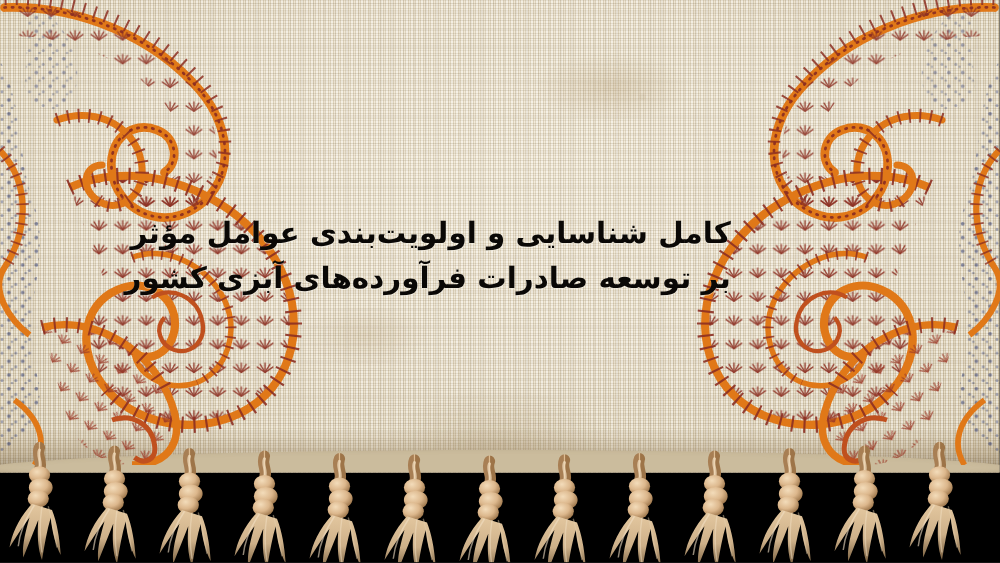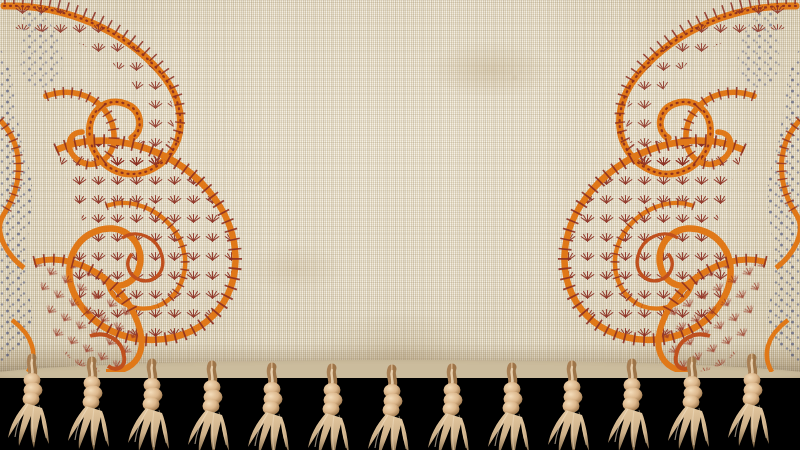--- a/index.html
+++ b/index.html
@@ -281,20 +281,22 @@
         <path d="M18 320 C 40 336, 44 356, 34 372" fill="none" stroke="#e07818" stroke-width="4.6"></path>
       </g>
 
       <g>
         <path d="M96 336 C 112 330, 128 340, 130 356 C 132 368, 122 372, 114 366" fill="none" stroke="#c0501e" stroke-width="4"></path>
       </g>
     </svg>
   </div>
 
   <div class="title-block">
+    <div class="title-line">کامل شناسایی و اولویت‌بندی عوامل مؤثر</div>
+    <div class="title-line">بر توسعه صادرات فرآورده‌های آبزی کشور</div>
   </div>
 
   <div class="fringe">
     <svg width="800" height="100" viewBox="0 0 800 100" xmlns="http://www.w3.org/2000/svg">
       <defs>
         <linearGradient id="cordg" x1="0" y1="0" x2="1" y2="0">
           <stop offset="0%" stop-color="#a87f54"></stop>
           <stop offset="35%" stop-color="#e8cda6"></stop>
           <stop offset="60%" stop-color="#d8b184"></stop>
           <stop offset="100%" stop-color="#9d7448"></stop>

